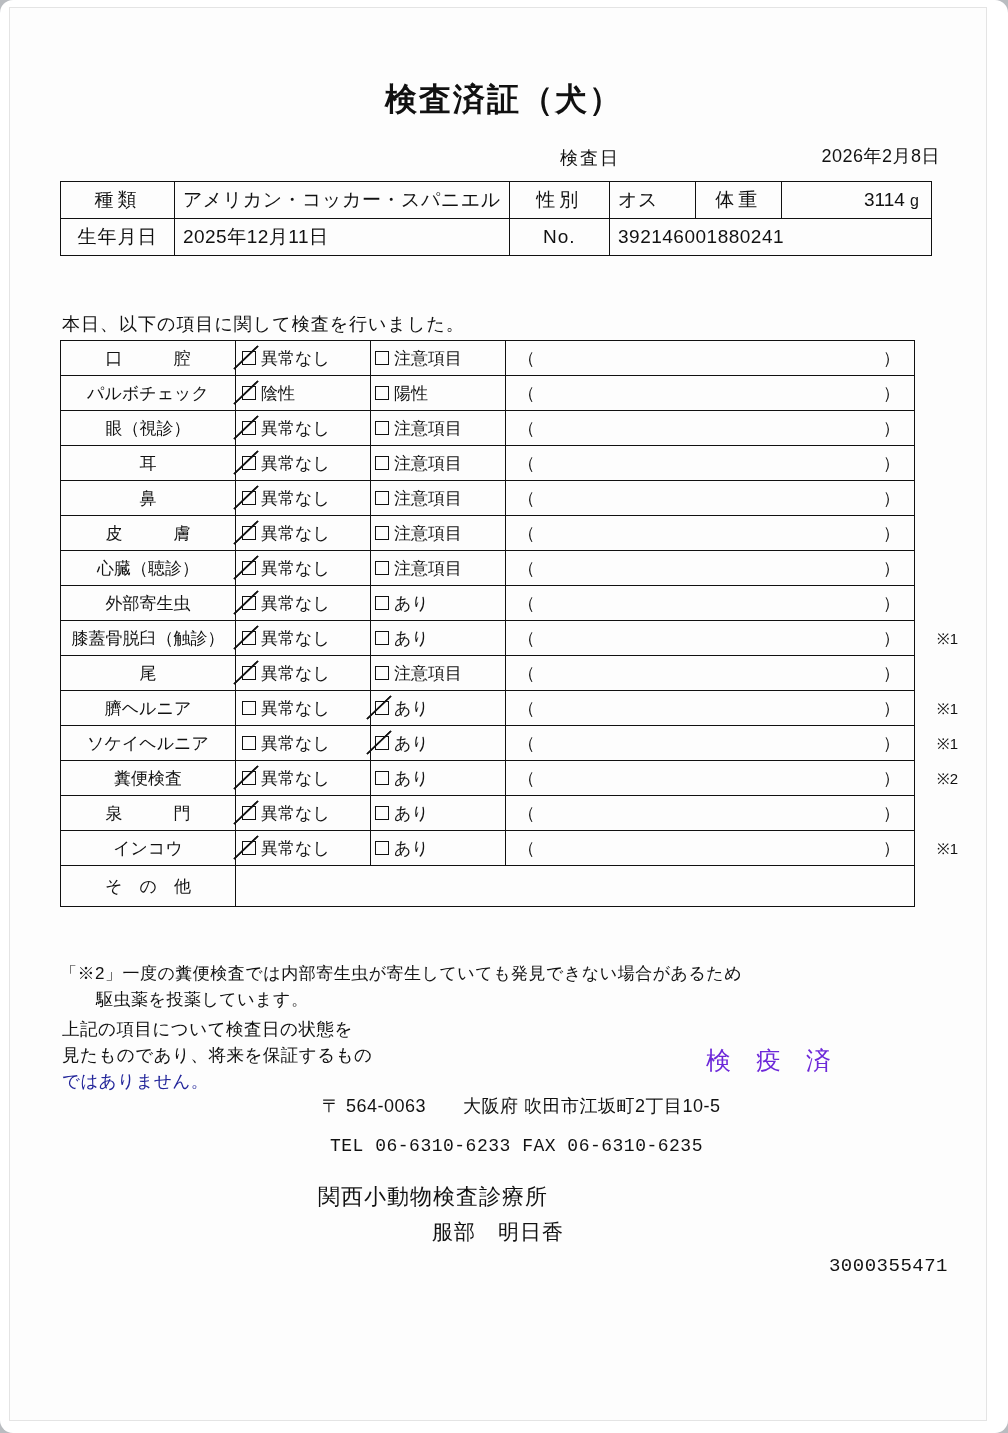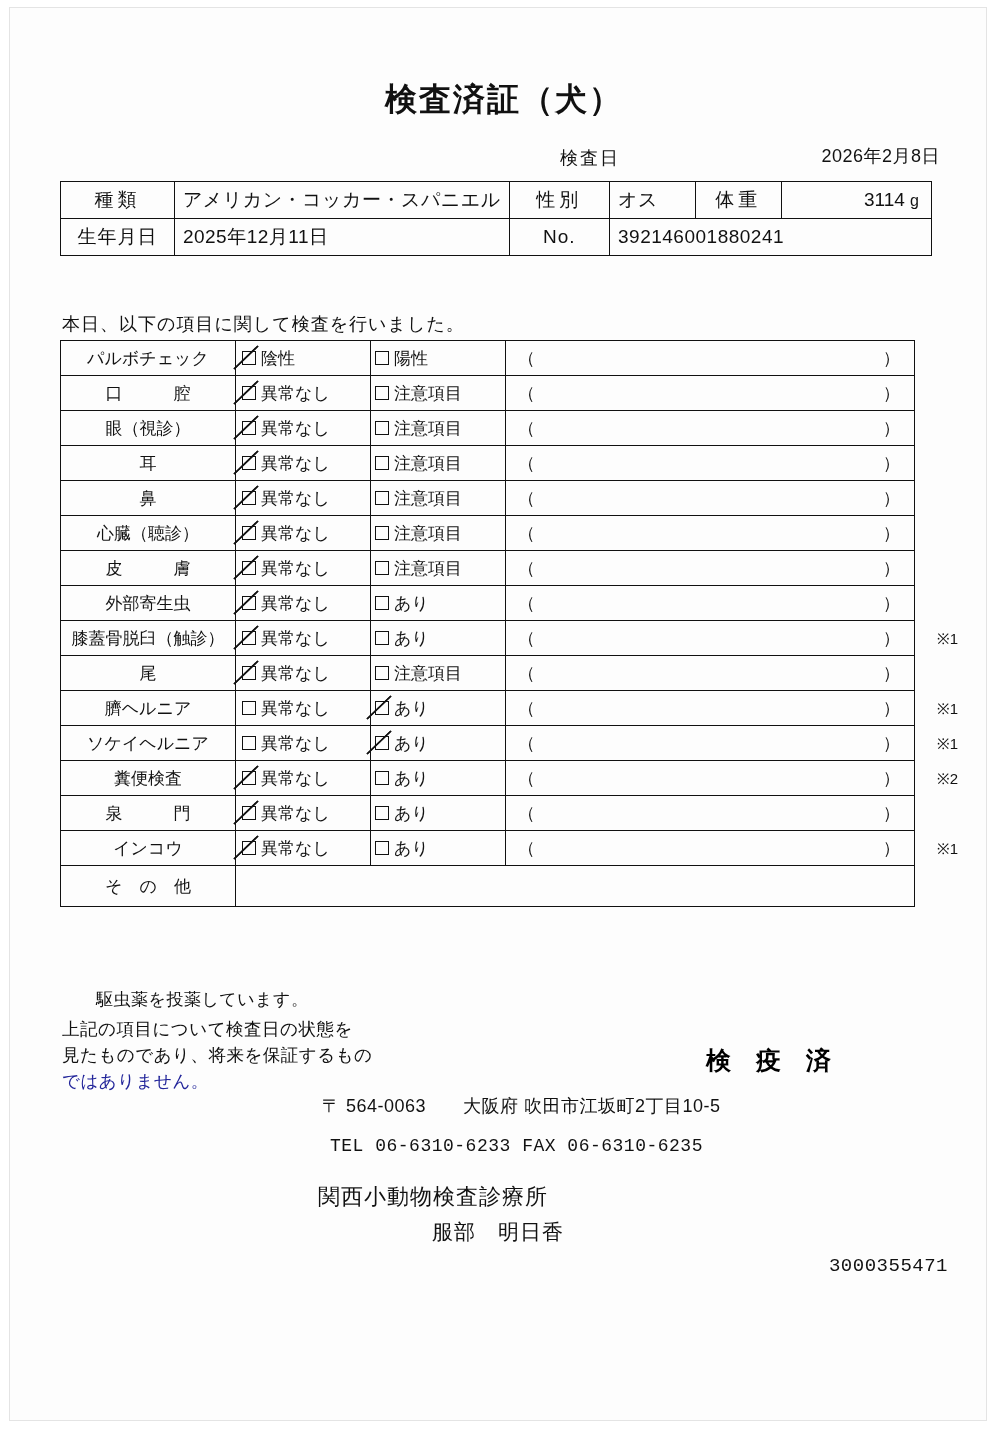--- a/index.html
+++ b/index.html
@@ -9,20 +9,21 @@
   }
   .page {
     position: relative;
     width: 1008px;
     height: 1433px;
     background: #ffffff;
     margin: 0 auto;
     font-family: "Liberation Sans", sans-serif;
     color: #111;
     overflow: hidden;
+    border-radius: 13px;
   }
   .sheet {
     position: absolute;
     left: 10px;
     top: 8px;
     width: 976px;
     height: 1412px;
     background: #fdfdfd;
     box-shadow: 0 0 0 1px #e4e4e4;
   }
@@ -155,22 +156,22 @@
     letter-spacing: 0.5px;
   }
   .disclaimer .blue { color: #22259a; }
 
   .stamp {
     position: absolute;
     left: 706px;
     top: 1044px;
     font-size: 25px;
     letter-spacing: 9px;
-    color: #000000;
-    font-weight: 700;
+    color: #6d28d9;
+    font-weight: 400;
   }
 
   .addr {
     position: absolute;
     left: 322px;
     top: 1094px;
     font-size: 18px;
     letter-spacing: 0.5px;
   }
   .tel {
@@ -238,48 +239,48 @@
       <td class="val" colspan="3">392146001880241</td>
     </tr>
   </tbody>
     </table>
 
   <div class="intro">本日、以下の項目に関して検査を行いました。</div>
 
   <table class="checklist">
     <tbody id="checklist-body">
         <tr>
+          <td class="c-name">口　　　腔</td>
+          <td class="c-opt1"><span class="box"></span><span>異常なし</span><span class="tick" style="left: -4px; top: 2px;">
+              <svg width="30" height="30" viewBox="0 0 30 30">
+                <path d="M2 26 L26 3" stroke="#111" stroke-width="1.6" fill="none"></path>
+                <path d="M2 26 L26 3" stroke="#111" stroke-width="1.6" fill="none"></path>
+              </svg>
+            </span></td>
+          <td class="c-opt2" style="position: relative;"><span class="box"></span><span>注意項目</span></td>
+          <td class="c-paren">
+            <span class="paren-l">（</span>
+            <span class="paren-r">）</span>
+          </td>
+        </tr>
+        <tr>
           <td class="c-name">パルボチェック</td>
           <td class="c-opt1"><span class="box"></span><span>陰性</span><span class="tick" style="left: -4px; top: 2px;">
               <svg width="30" height="30" viewBox="0 0 30 30">
                 <path d="M2 26 L26 3" stroke="#111" stroke-width="1.6" fill="none"></path>
                 <path d="M2 26 L26 3" stroke="#111" stroke-width="1.6" fill="none"></path>
               </svg>
             </span></td>
           <td class="c-opt2" style="position: relative;"><span class="box"></span><span>陽性</span></td>
           <td class="c-paren">
             <span class="paren-l">（</span>
             <span class="paren-r">）</span>
           </td>
         </tr>
         <tr>
-          <td class="c-name">口　　　腔</td>
-          <td class="c-opt1"><span class="box"></span><span>異常なし</span><span class="tick" style="left: -4px; top: 2px;">
-              <svg width="30" height="30" viewBox="0 0 30 30">
-                <path d="M2 26 L26 3" stroke="#111" stroke-width="1.6" fill="none"></path>
-                <path d="M2 26 L26 3" stroke="#111" stroke-width="1.6" fill="none"></path>
-              </svg>
-            </span></td>
-          <td class="c-opt2" style="position: relative;"><span class="box"></span><span>注意項目</span></td>
-          <td class="c-paren">
-            <span class="paren-l">（</span>
-            <span class="paren-r">）</span>
-          </td>
-        </tr>
-        <tr>
           <td class="c-name">眼（視診）</td>
           <td class="c-opt1"><span class="box"></span><span>異常なし</span><span class="tick" style="left: -4px; top: 2px;">
               <svg width="30" height="30" viewBox="0 0 30 30">
                 <path d="M2 26 L26 3" stroke="#111" stroke-width="1.6" fill="none"></path>
                 <path d="M2 26 L26 3" stroke="#111" stroke-width="1.6" fill="none"></path>
               </svg>
             </span></td>
           <td class="c-opt2" style="position: relative;"><span class="box"></span><span>注意項目</span></td>
           <td class="c-paren">
             <span class="paren-l">（</span>
@@ -308,35 +309,35 @@
                 <path d="M2 26 L26 3" stroke="#111" stroke-width="1.6" fill="none"></path>
               </svg>
             </span></td>
           <td class="c-opt2" style="position: relative;"><span class="box"></span><span>注意項目</span></td>
           <td class="c-paren">
             <span class="paren-l">（</span>
             <span class="paren-r">）</span>
           </td>
         </tr>
         <tr>
+          <td class="c-name">皮　　　膚</td>
+          <td class="c-opt1"><span class="box"></span><span>異常なし</span><span class="tick" style="left: -4px; top: 2px;">
+              <svg width="30" height="30" viewBox="0 0 30 30">
+                <path d="M2 26 L26 3" stroke="#111" stroke-width="1.6" fill="none"></path>
+                <path d="M2 26 L26 3" stroke="#111" stroke-width="1.6" fill="none"></path>
+              </svg>
+            </span></td>
+          <td class="c-opt2" style="position: relative;"><span class="box"></span><span>注意項目</span></td>
+          <td class="c-paren">
+            <span class="paren-l">（</span>
+            <span class="paren-r">）</span>
+          </td>
+        </tr>
+        <tr>
           <td class="c-name">心臓（聴診）</td>
-          <td class="c-opt1"><span class="box"></span><span>異常なし</span><span class="tick" style="left: -4px; top: 2px;">
-              <svg width="30" height="30" viewBox="0 0 30 30">
-                <path d="M2 26 L26 3" stroke="#111" stroke-width="1.6" fill="none"></path>
-                <path d="M2 26 L26 3" stroke="#111" stroke-width="1.6" fill="none"></path>
-              </svg>
-            </span></td>
-          <td class="c-opt2" style="position: relative;"><span class="box"></span><span>注意項目</span></td>
-          <td class="c-paren">
-            <span class="paren-l">（</span>
-            <span class="paren-r">）</span>
-          </td>
-        </tr>
-        <tr>
-          <td class="c-name">皮　　　膚</td>
           <td class="c-opt1"><span class="box"></span><span>異常なし</span><span class="tick" style="left: -4px; top: 2px;">
               <svg width="30" height="30" viewBox="0 0 30 30">
                 <path d="M2 26 L26 3" stroke="#111" stroke-width="1.6" fill="none"></path>
                 <path d="M2 26 L26 3" stroke="#111" stroke-width="1.6" fill="none"></path>
               </svg>
             </span></td>
           <td class="c-opt2" style="position: relative;"><span class="box"></span><span>注意項目</span></td>
           <td class="c-paren">
             <span class="paren-l">（</span>
             <span class="paren-r">）</span>
@@ -459,20 +460,21 @@
             <span class="note-mark" style="right: -44px; top: 50%; transform: translateY(-50%);">※1</span>
           </td>
         </tr>
         <tr class="other-row">
           <td class="c-name">そ　の　他</td>
           <td colspan="3"></td>
         </tr>
       </tbody>
   </table>
 
+  <div class="fn fn2">「※2」一度の糞便検査では内部寄生虫が寄生していても発見できない場合があるため</div>
   <div class="fn fn2b">駆虫薬を投薬しています。</div>
 
   <div class="disclaimer">
     <div>上記の項目について検査日の状態を</div>
     <div>見たものであり、将来を保証するもの</div>
     <div class="blue">ではありません。</div>
   </div>
 
   <div class="stamp">検 疫 済</div>
 

